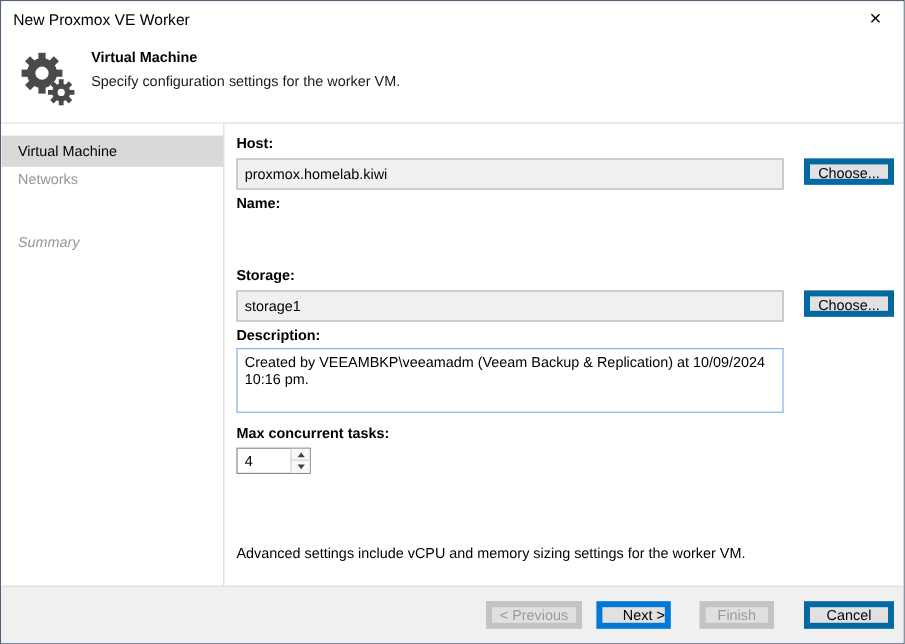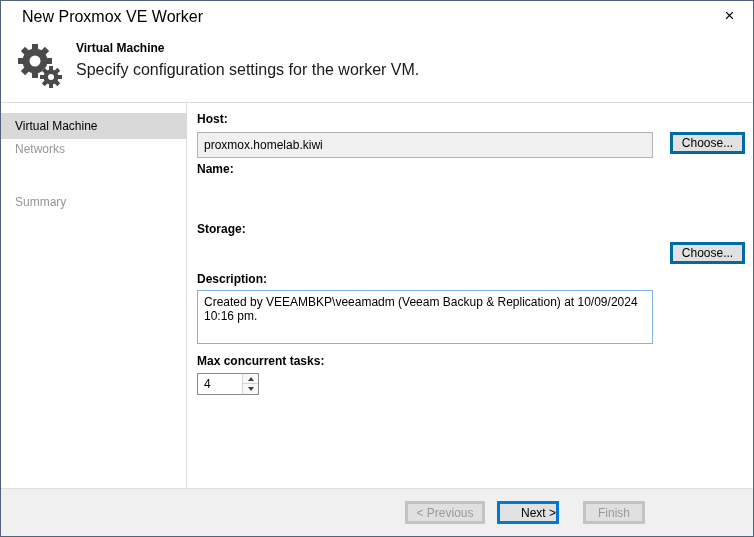--- a/index.html
+++ b/index.html
@@ -1,39 +1,39 @@
 <!DOCTYPE html>
 <html><head>
 <meta charset="utf-8">
 <style>
   html,body{margin:0;padding:0;background:#c8c8c8;font-family:"Liberation Sans",sans-serif;font-size:12px;color:#000;}
   .dialog{position:relative;width:754px;height:537px;box-sizing:border-box;border:1px solid #53627a;background:#fff;overflow:hidden;}
 
   
   .titlebar{position:absolute;top:0;left:0;right:0;height:31px;background:#fff;}
-  .window-title{position:absolute;left:21px;top:0;line-height:31px;font-size:16px;}
+  .window-title{position:absolute;left:10px;top:0;line-height:31px;font-size:13px;}
   .close-btn{position:absolute;top:1px;right:1px;width:45px;height:29px;text-align:center;line-height:28px;font-size:17px;cursor:pointer;}
 
   
   .header{position:absolute;top:31px;left:0;right:0;height:70px;background:#fff;}
   .header-icon{position:absolute;left:14px;top:8px;}
   .h-title{position:absolute;left:75px;top:9px;font-weight:bold;font-size:12px;}
-  .h-sub{position:absolute;left:75px;top:29px;font-size:16px;color:#1a1a1a;}
+  .h-sub{position:absolute;left:75px;top:29px;font-size:12px;color:#1a1a1a;}
 
   
   .body{position:absolute;top:101px;left:0;right:0;bottom:47px;border-top:1px solid #dcdcdc;background:#fff;}
   .sidebar{position:absolute;left:0;top:0;bottom:0;width:185px;border-right:1px solid #dcdcdc;background:#fff;}
   .side-item{position:absolute;left:0;right:0;height:26px;line-height:26px;padding-left:14px;color:#969696;cursor:pointer;}
   .side-item.selected{background:#d9d9d9;color:#000;}
 
   .content{position:absolute;left:186px;top:0;right:0;bottom:0;}
   .field-label{position:absolute;left:10px;height:15px;line-height:15px;font-weight:bold;}
   .text-input{position:absolute;left:10px;width:456px;height:22px;box-sizing:border-box;border:1px solid #8a8a8a;background:#fff;padding:12px 6px;font:12px "Liberation Sans",sans-serif;color:#000;}
   .text-input.readonly{background:#f0f0f0;border-color:#b3b3b3;}
-  .btn{box-sizing:border-box;border:3px solid #0369a1;background:#e1e1e1;font:12px "Liberation Sans",sans-serif;color:#000;text-align:center;cursor:pointer;padding:0;}
+  .btn{box-sizing:border-box;border:5px solid #0369a1;background:#e1e1e1;font:12px "Liberation Sans",sans-serif;color:#000;text-align:center;cursor:pointer;padding:0;}
   .choose-btn{position:absolute;left:483px;width:75px;height:22px;}
   .desc-area{position:absolute;left:10px;top:187px;width:456px;height:54px;box-sizing:border-box;border:1px solid #7eb4ea;padding:4px 6px;resize:none;overflow:hidden;font:12px "Liberation Sans",sans-serif;color:#000;}
 
   
   .spinner{position:absolute;left:10px;top:270px;width:62px;height:22px;box-sizing:border-box;border:1px solid #8a8a8a;background:#fff;}
   .spinner-input{position:absolute;left:0;top:0;width:42px;height:20px;border:none;outline:none;padding:0 0 0 6px;font:12px "Liberation Sans",sans-serif;background:transparent;}
   .spin-btns{position:absolute;right:0;top:0;width:15px;height:20px;}
   .spin-btn{position:absolute;right:0;width:15px;height:10px;background:#f8f8f8;border-left:1px solid #d5d5d5;display:flex;align-items:center;justify-content:center;cursor:pointer;}
   .spin-up{top:0;}
   .spin-down{bottom:0;border-top:1px solid #d5d5d5;}
@@ -95,53 +95,56 @@
     </svg>
     <div class="h-title">Virtual Machine</div>
     <div class="h-sub">Specify configuration settings for the worker VM.</div>
   </div>
 
   <div class="body">
 
     <div class="sidebar">
       <div class="side-item selected" style="top:10px;">Virtual Machine</div>
       <div class="side-item" style="top:33px;">Networks</div>
-      <div class="side-item" style="top:86px;">Summary</div>
+      <div class="side-item" style="top:86px;font-style:italic;">Summary</div>
     </div>
 
     <div class="content">
 
       <div class="field-label" style="top:9px;">Host:</div>
       <input class="text-input readonly" style="top: 29px;" type="text" readonly="" value="proxmox.homelab.kiwi">
       <button class="btn choose-btn" style="top:29px;">Choose...</button>
 
       <div class="field-label" style="top:59px;">Name:</div>
 
       <div class="field-label" style="top:119px;">Storage:</div>
+      <input class="text-input readonly" style="top: 139px;" type="text" readonly="" value="storage1">
       <button class="btn choose-btn" style="top:139px;">Choose...</button>
 
       <div class="field-label" style="top:169px;">Description:</div>
       <textarea class="desc-area" style="">Created by VEEAMBKP\veeamadm (Veeam Backup &amp; Replication) at 10/09/2024 10:16 pm.</textarea>
 
       <div class="field-label" style="top:251px;">Max concurrent tasks:</div>
       <div class="spinner">
         <input class="spinner-input" type="text" value="4" style="">
         <div class="spin-btns">
           <div class="spin-btn spin-up">
             <span class="tri-up"></span>
           </div>
           <div class="spin-btn spin-down">
             <span class="tri-down"></span>
           </div>
         </div>
       </div>
 
+      <div class="adv-hint">Advanced settings include vCPU and memory sizing settings for the worker VM.</div>
 
     </div>
   </div>
 
   <div class="footer">
     <button class="btn btn-previous disabled">&lt; Previous</button>
     <button class="btn btn-next">Next &gt;</button>
     <button class="btn btn-finish disabled">Finish</button>
+    <button class="btn btn-cancel">Cancel</button>
   </div>
 
 </div>
 
 </body></html>

